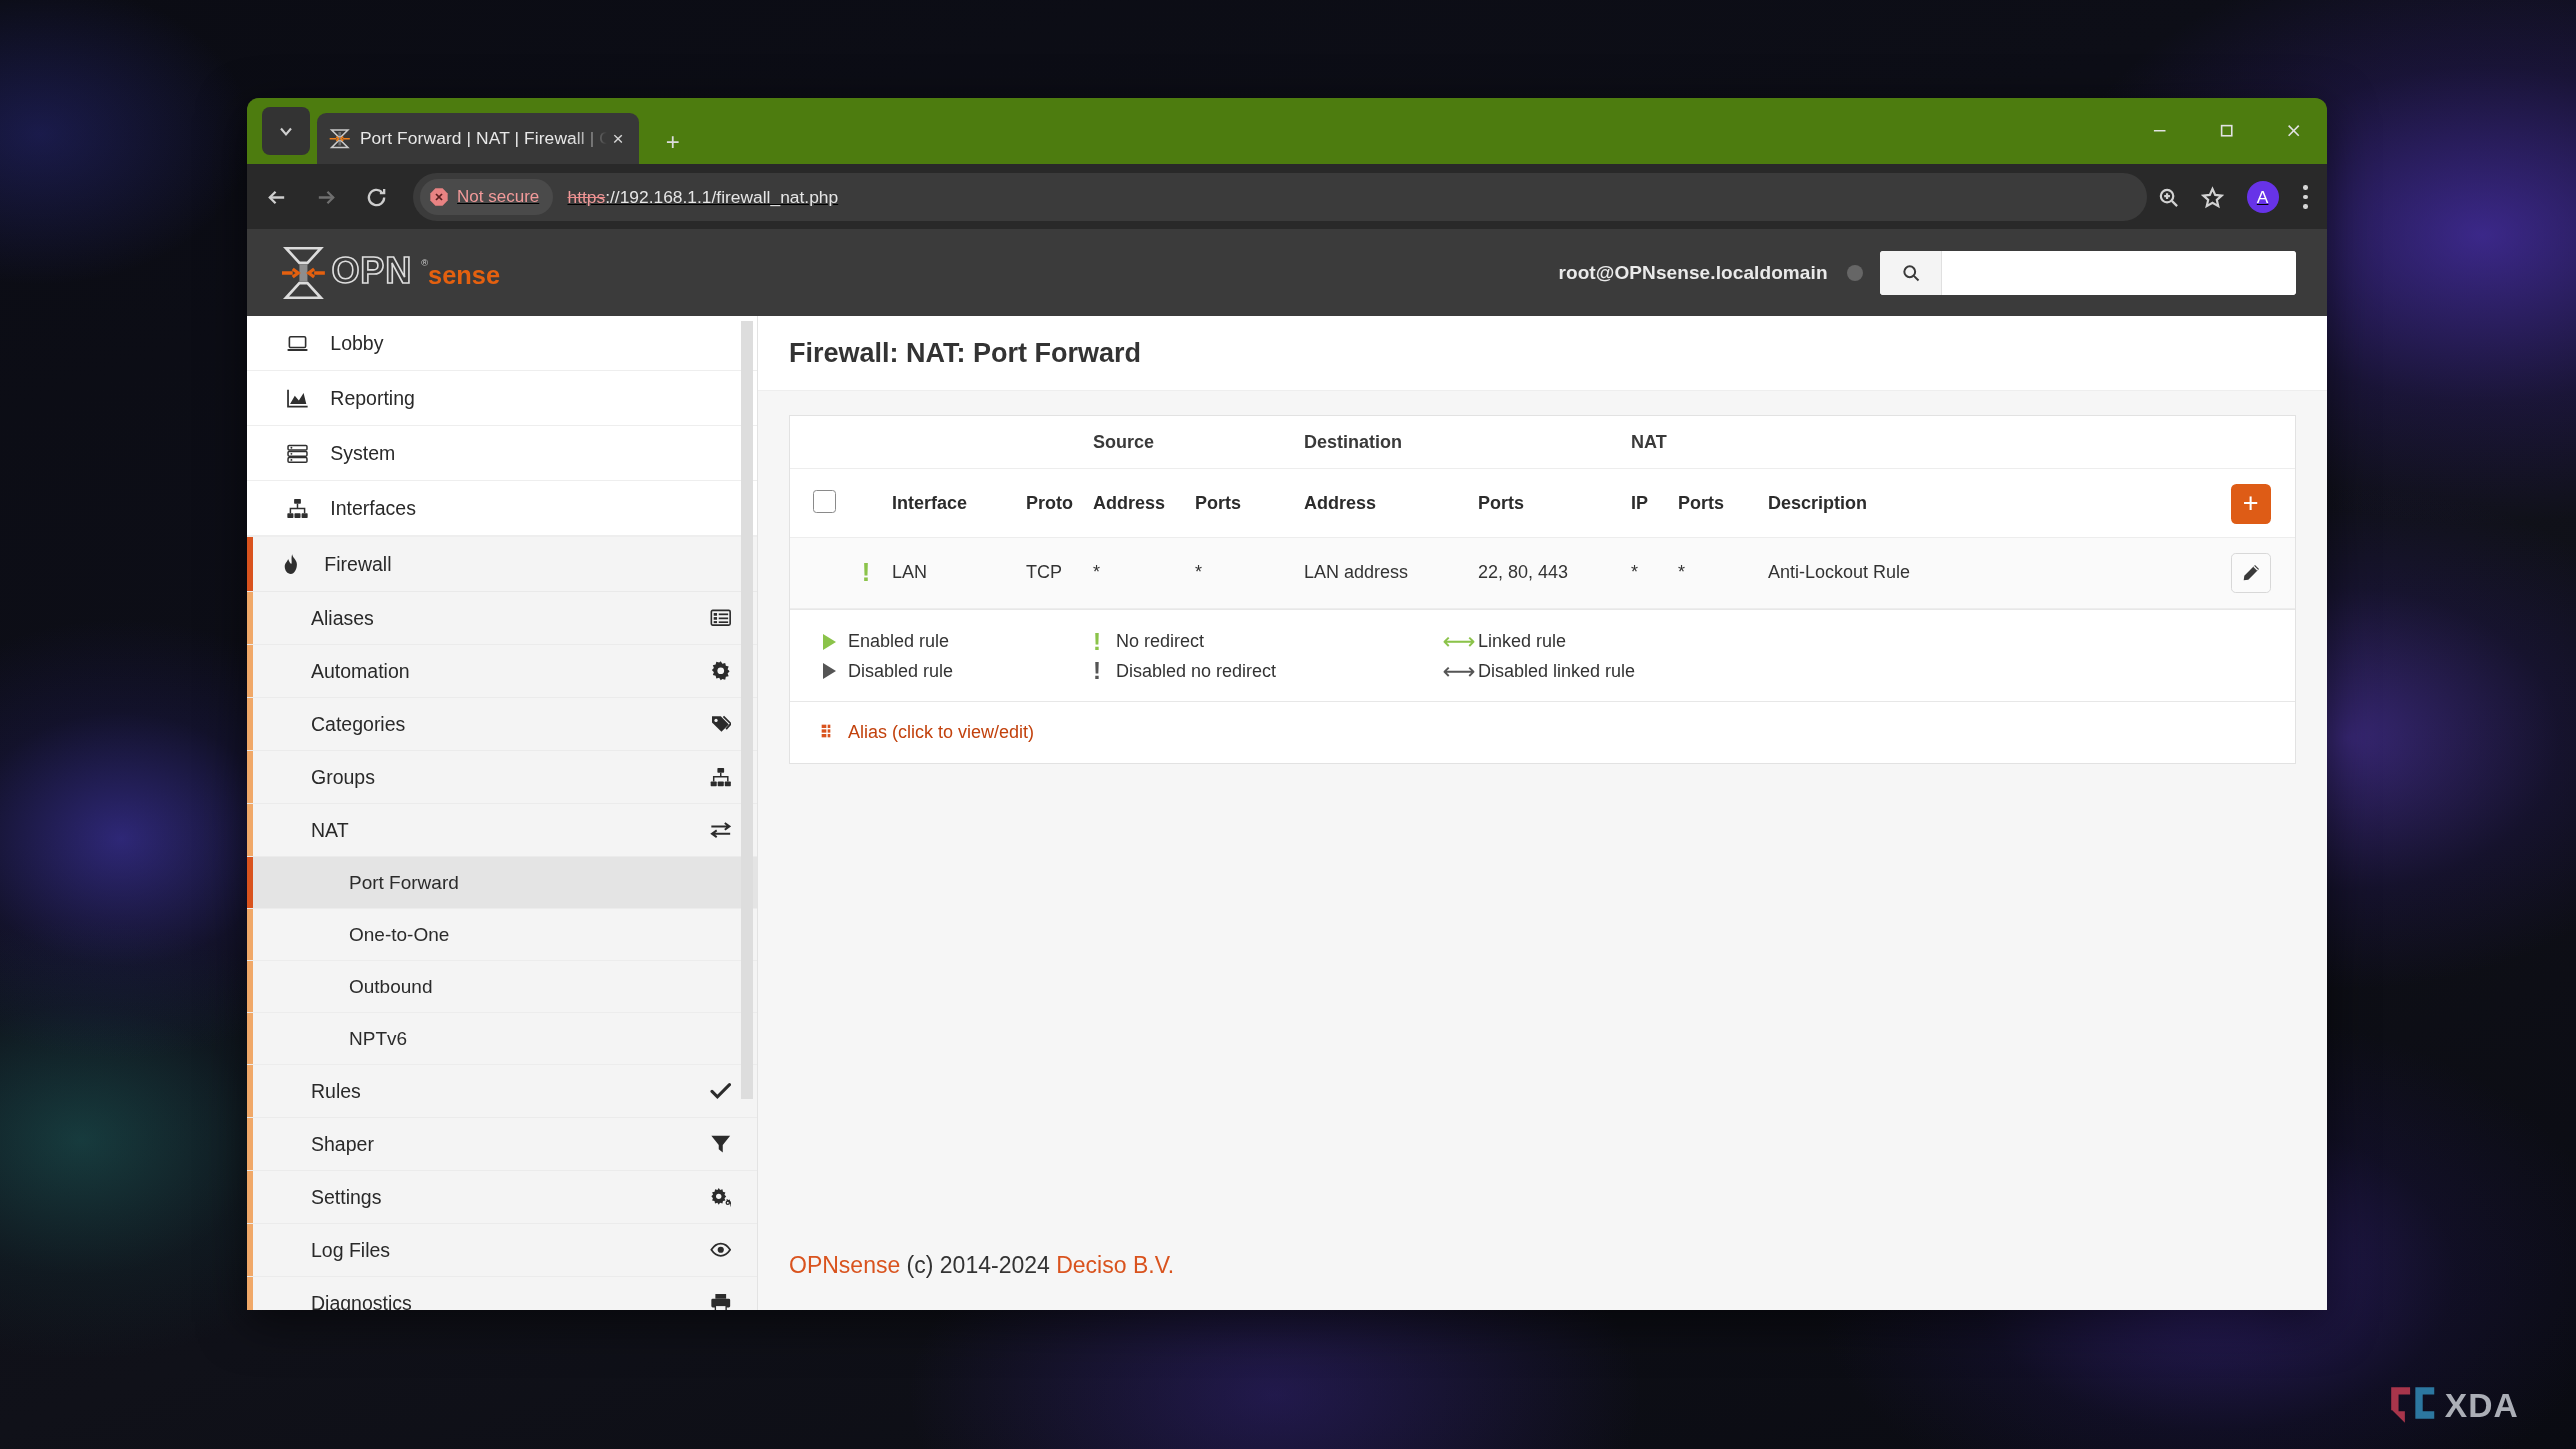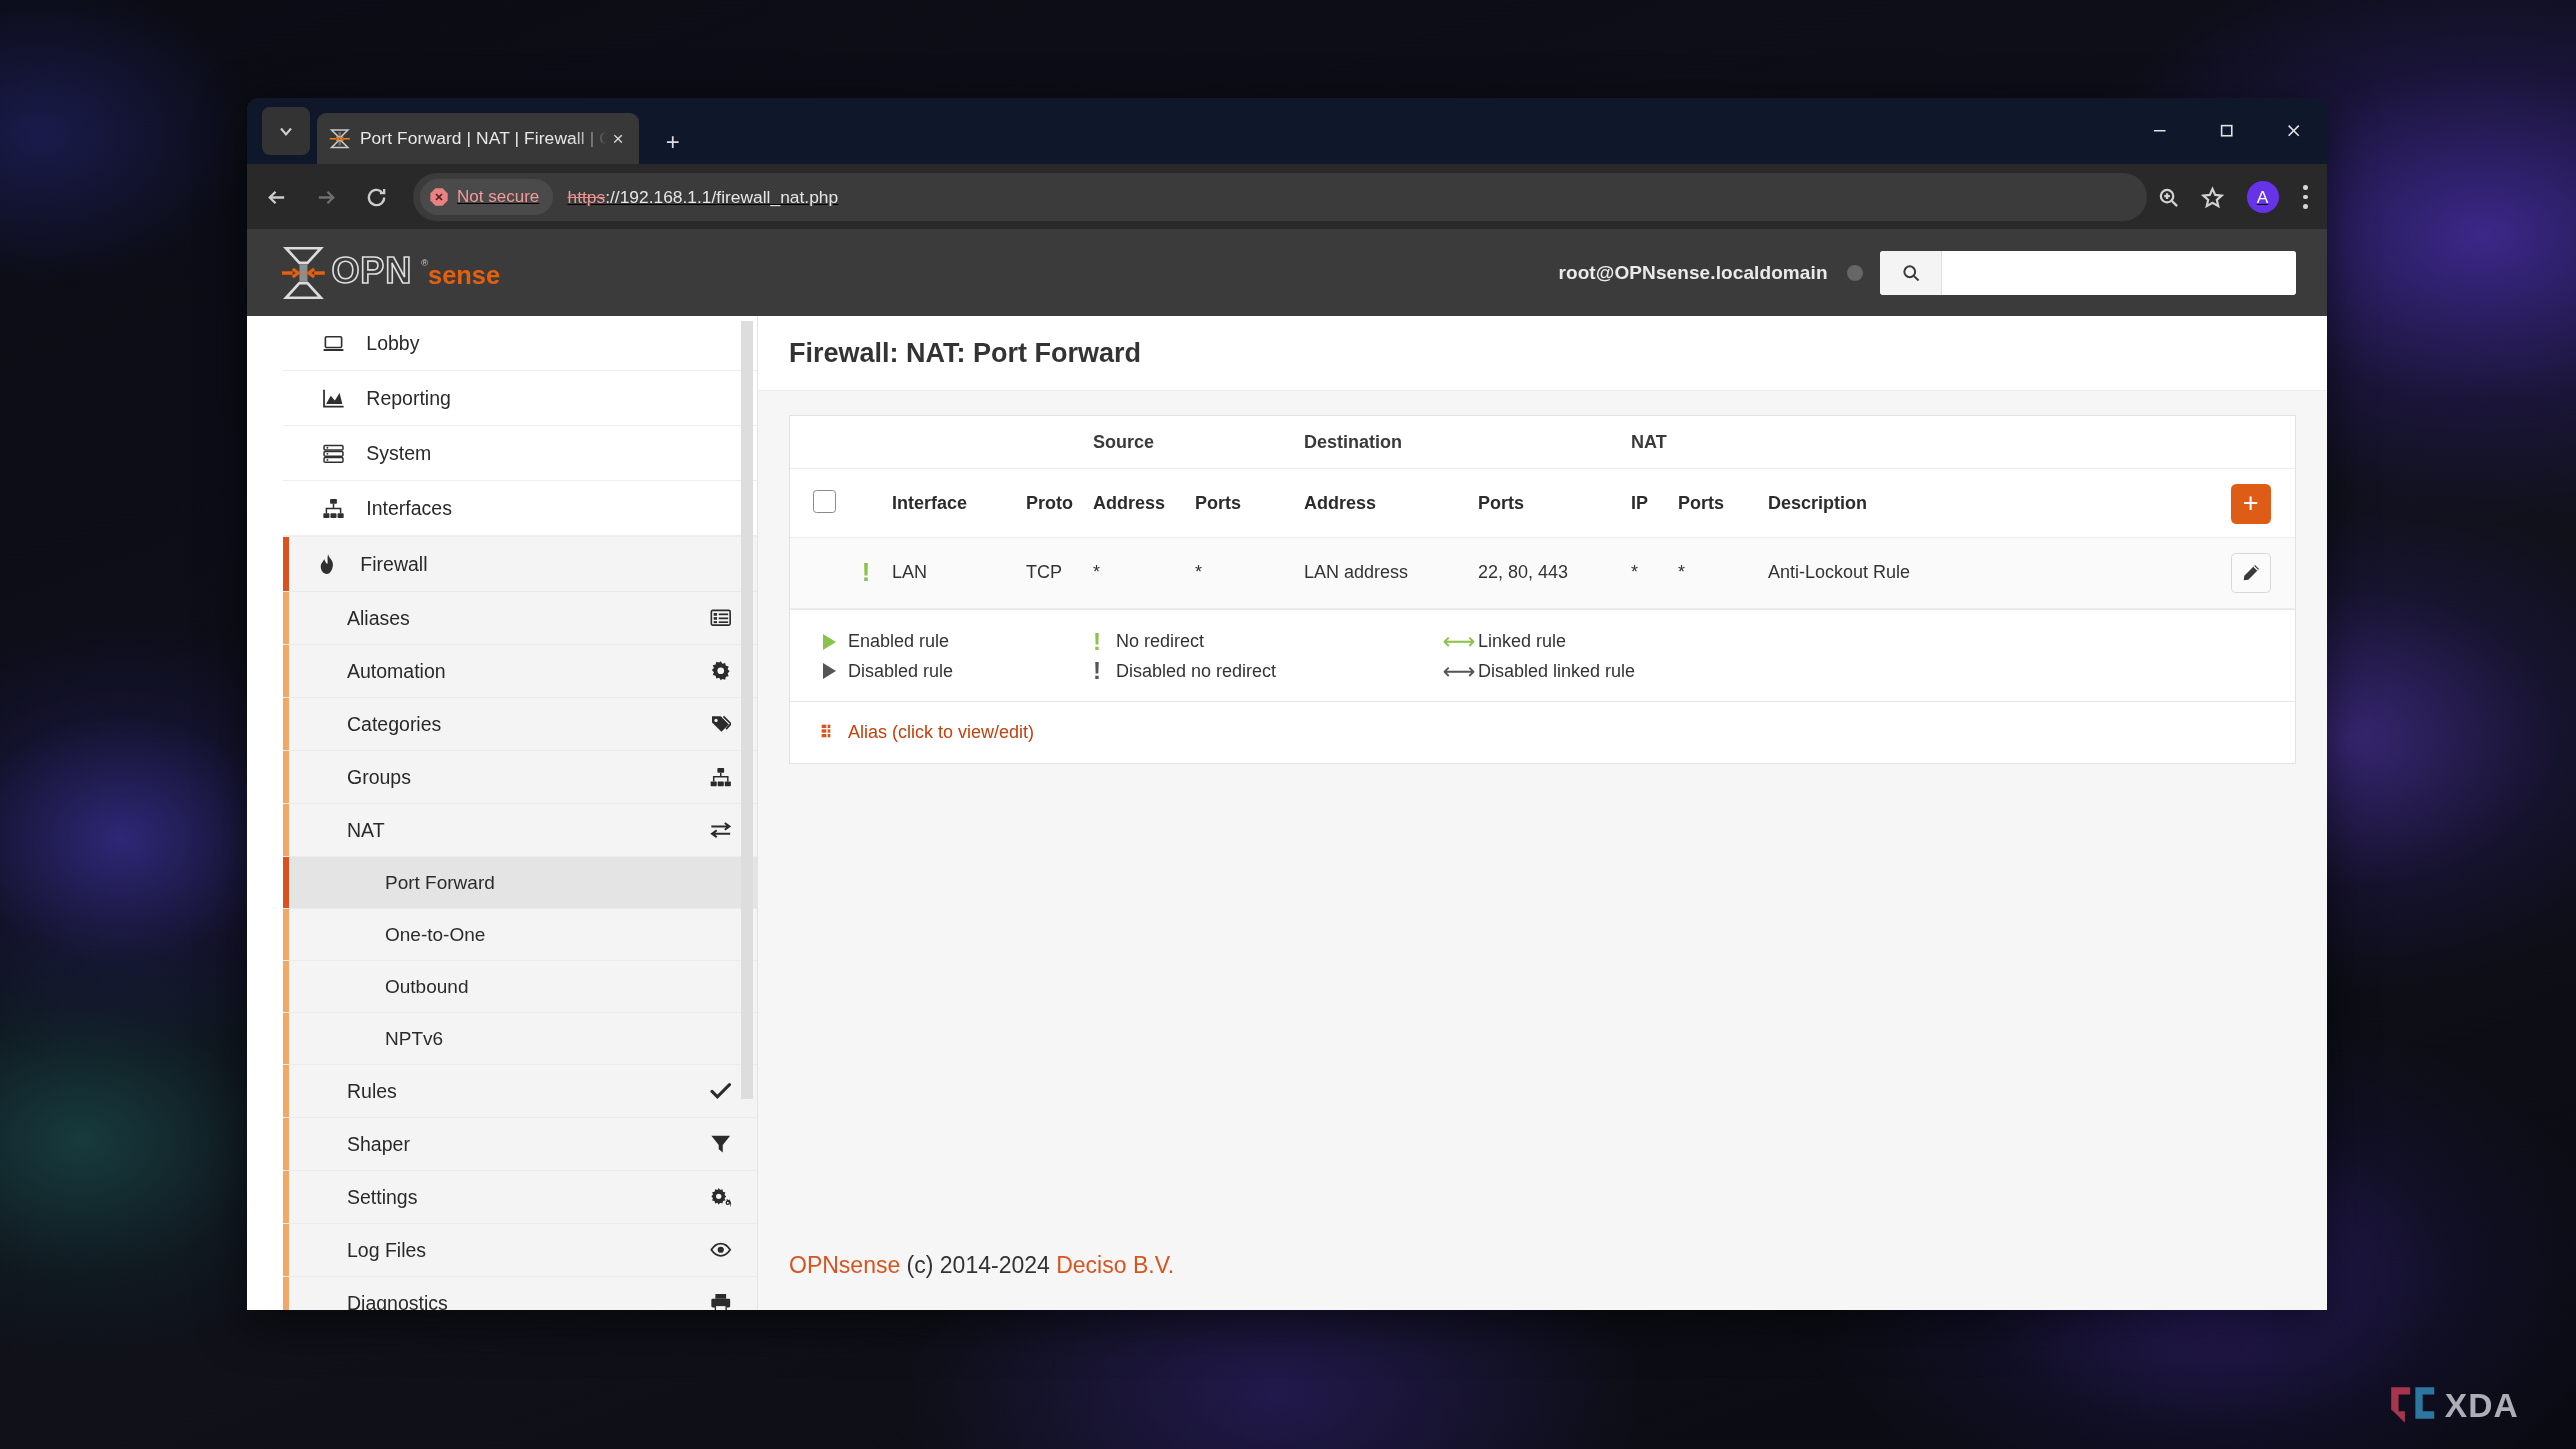--- a/index.html
+++ b/index.html
@@ -25,21 +25,21 @@
     position: absolute;
     left: 247px; top: 98px;
     width: 2080px; height: 1212px;
     border-radius: 12px 12px 0 0;
     background: #292929;
     overflow: hidden;
     box-shadow: 0 12px 47px rgba(0,0,0,0.55);
   }
   .tabstrip {
     height: 66px;
-    background: #0f172a;
+    background: #4d7c0f;
     position: relative;
   }
   .tabsearch {
     position: absolute; left: 14.8px; top: 9.4px;
     width: 48px; height: 48px;
     border-radius: 8px;
     background: #333;
     display: flex; align-items: center; justify-content: center;
   }
   .tabsearch svg { width: 20px; height: 20px; stroke: #cfcfcf; fill: none; stroke-width: 2.6; }
@@ -176,21 +176,21 @@
   .opn-body { display: flex; height: 994px; }
 
   
   .sidebar {
     width: 511px;
     background: #fff;
     position: relative;
     overflow: hidden;
     flex: 0 0 511px;
   }
-  .sb-scroll { position: absolute; inset: 0 0 0 0; margin-left: 36px; }
+  .sb-scroll { position: absolute; inset: 0 0 0 0; }
   .sb-track {
     position: absolute; right: 2px; top: 0; bottom: 0; width: 14.8px;
     background: transparent;
   }
   .sb-thumb {
     position: absolute; right: 3.4px; top: 5.4px;
     width: 12px; height: 778px;
     background: #dddddd; border-radius: 0;
   }
   .sb-edge {

